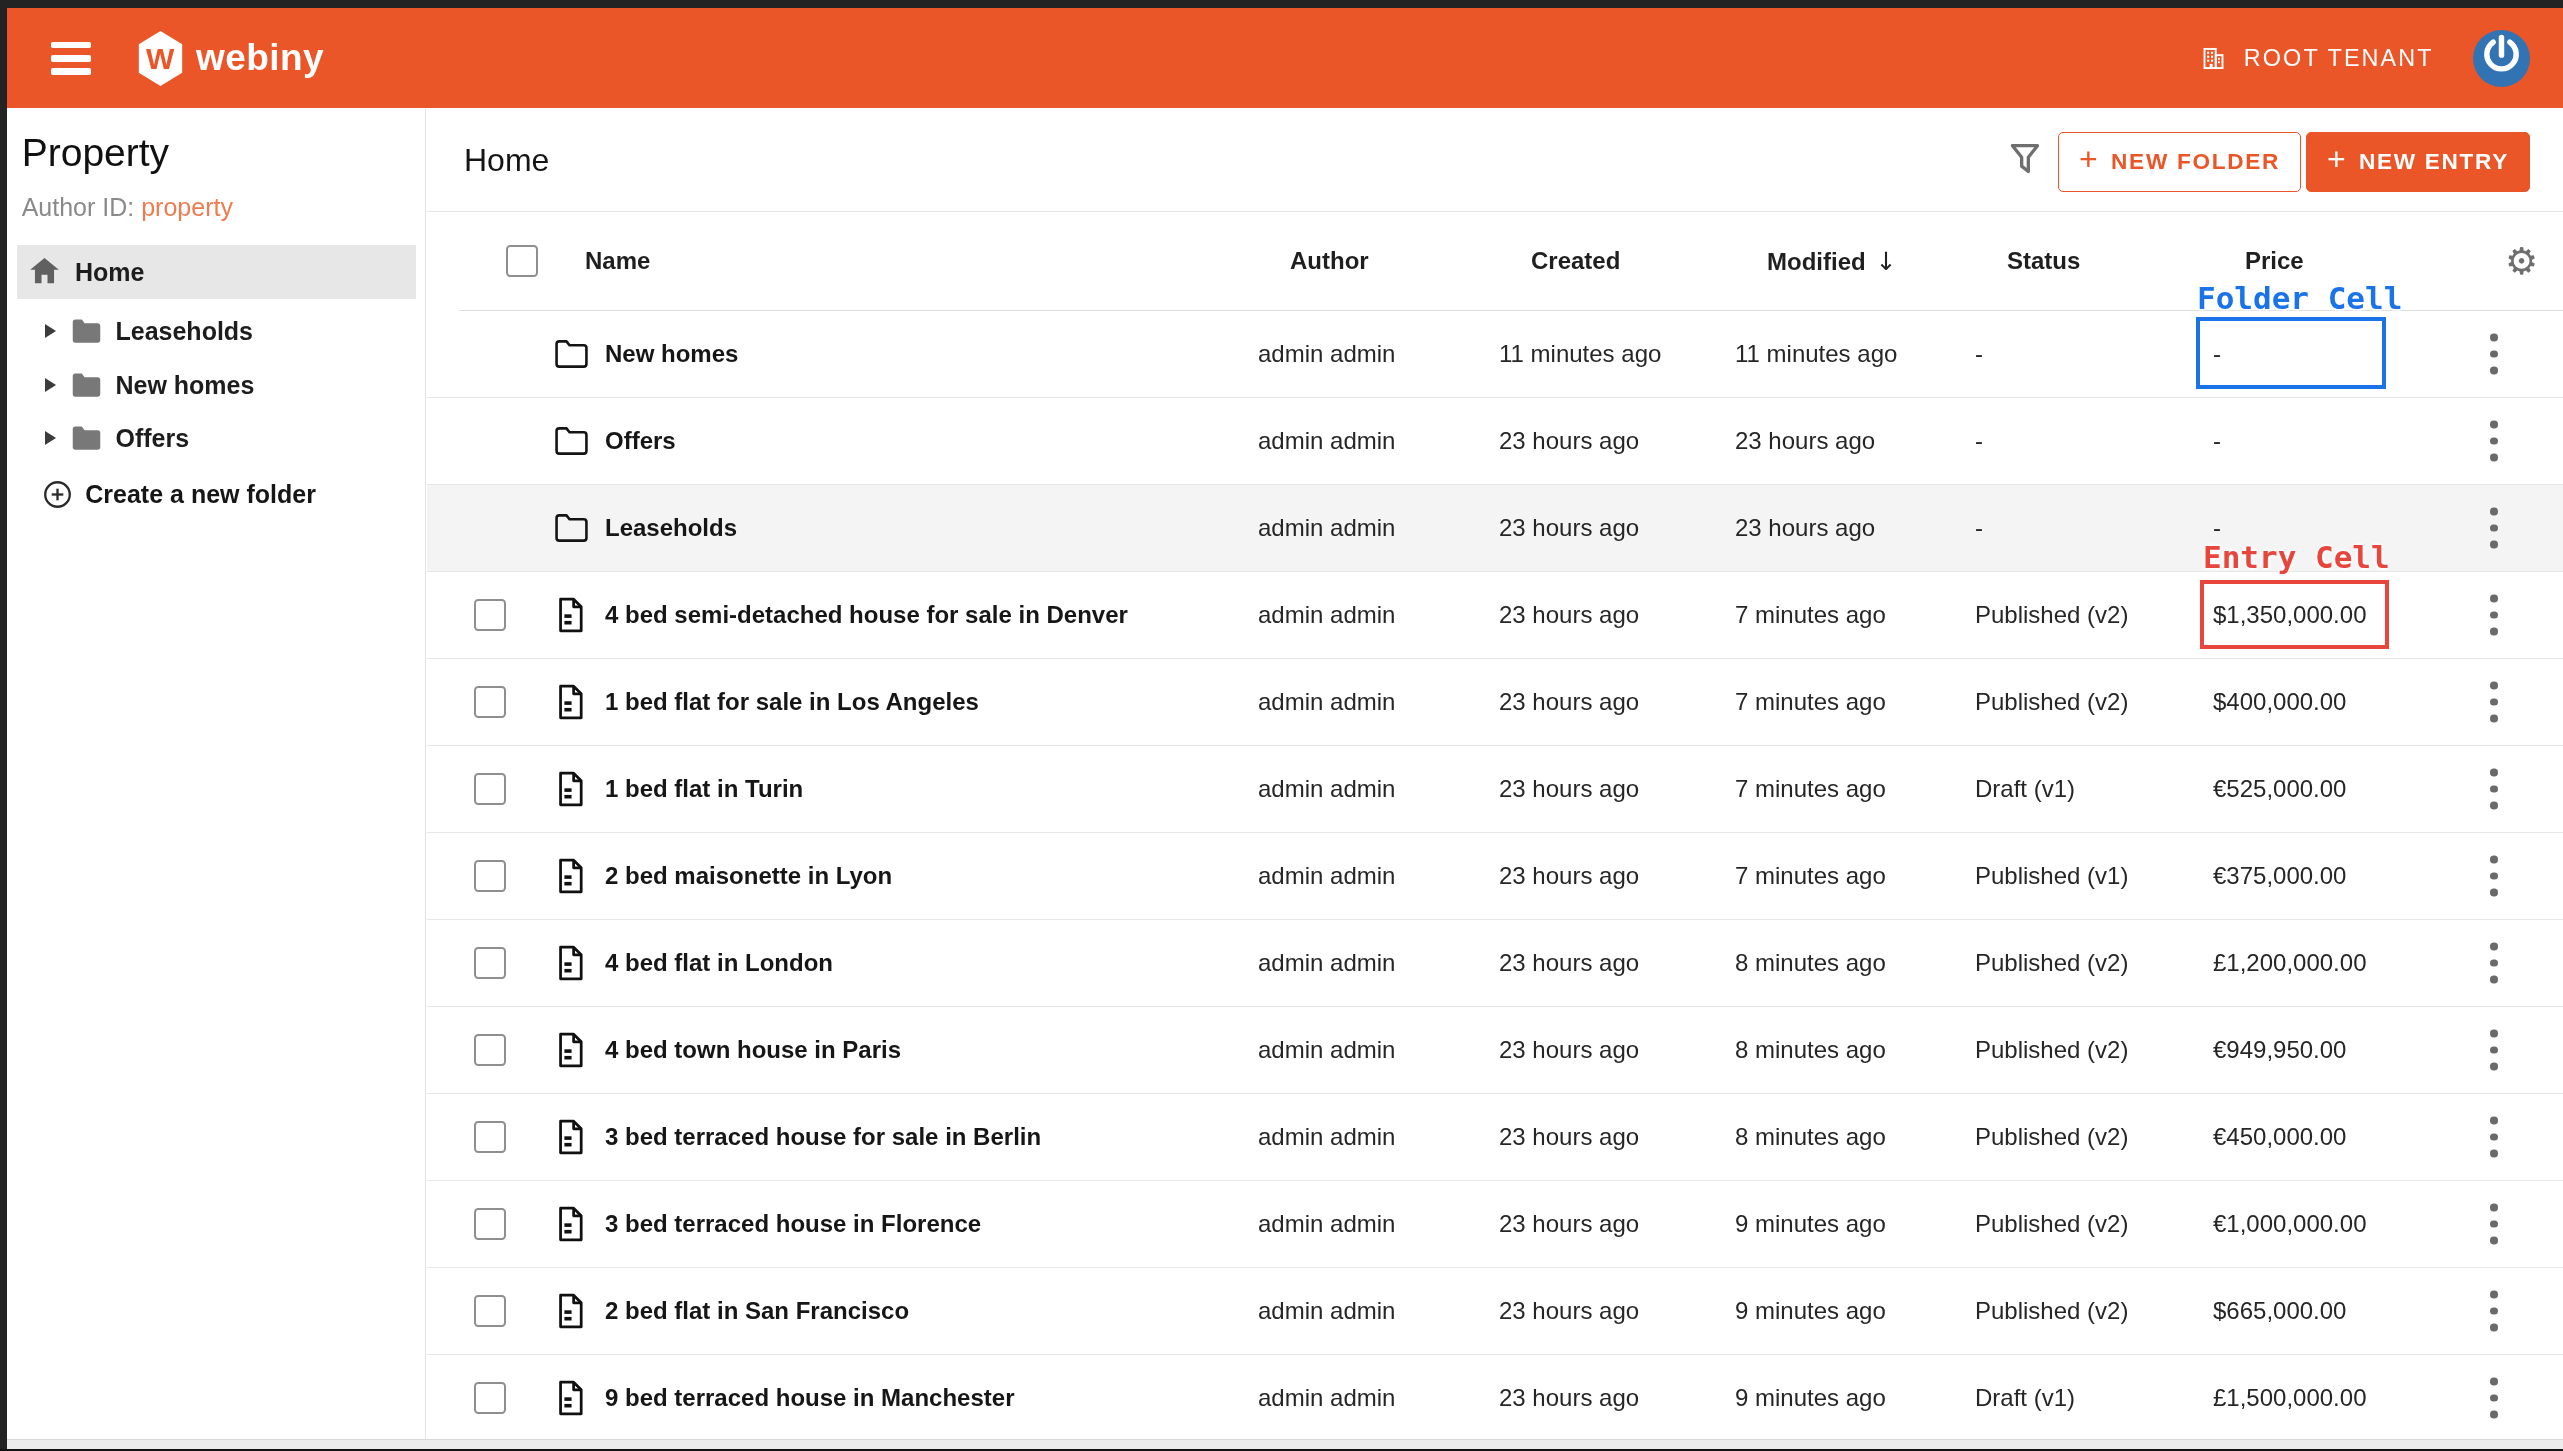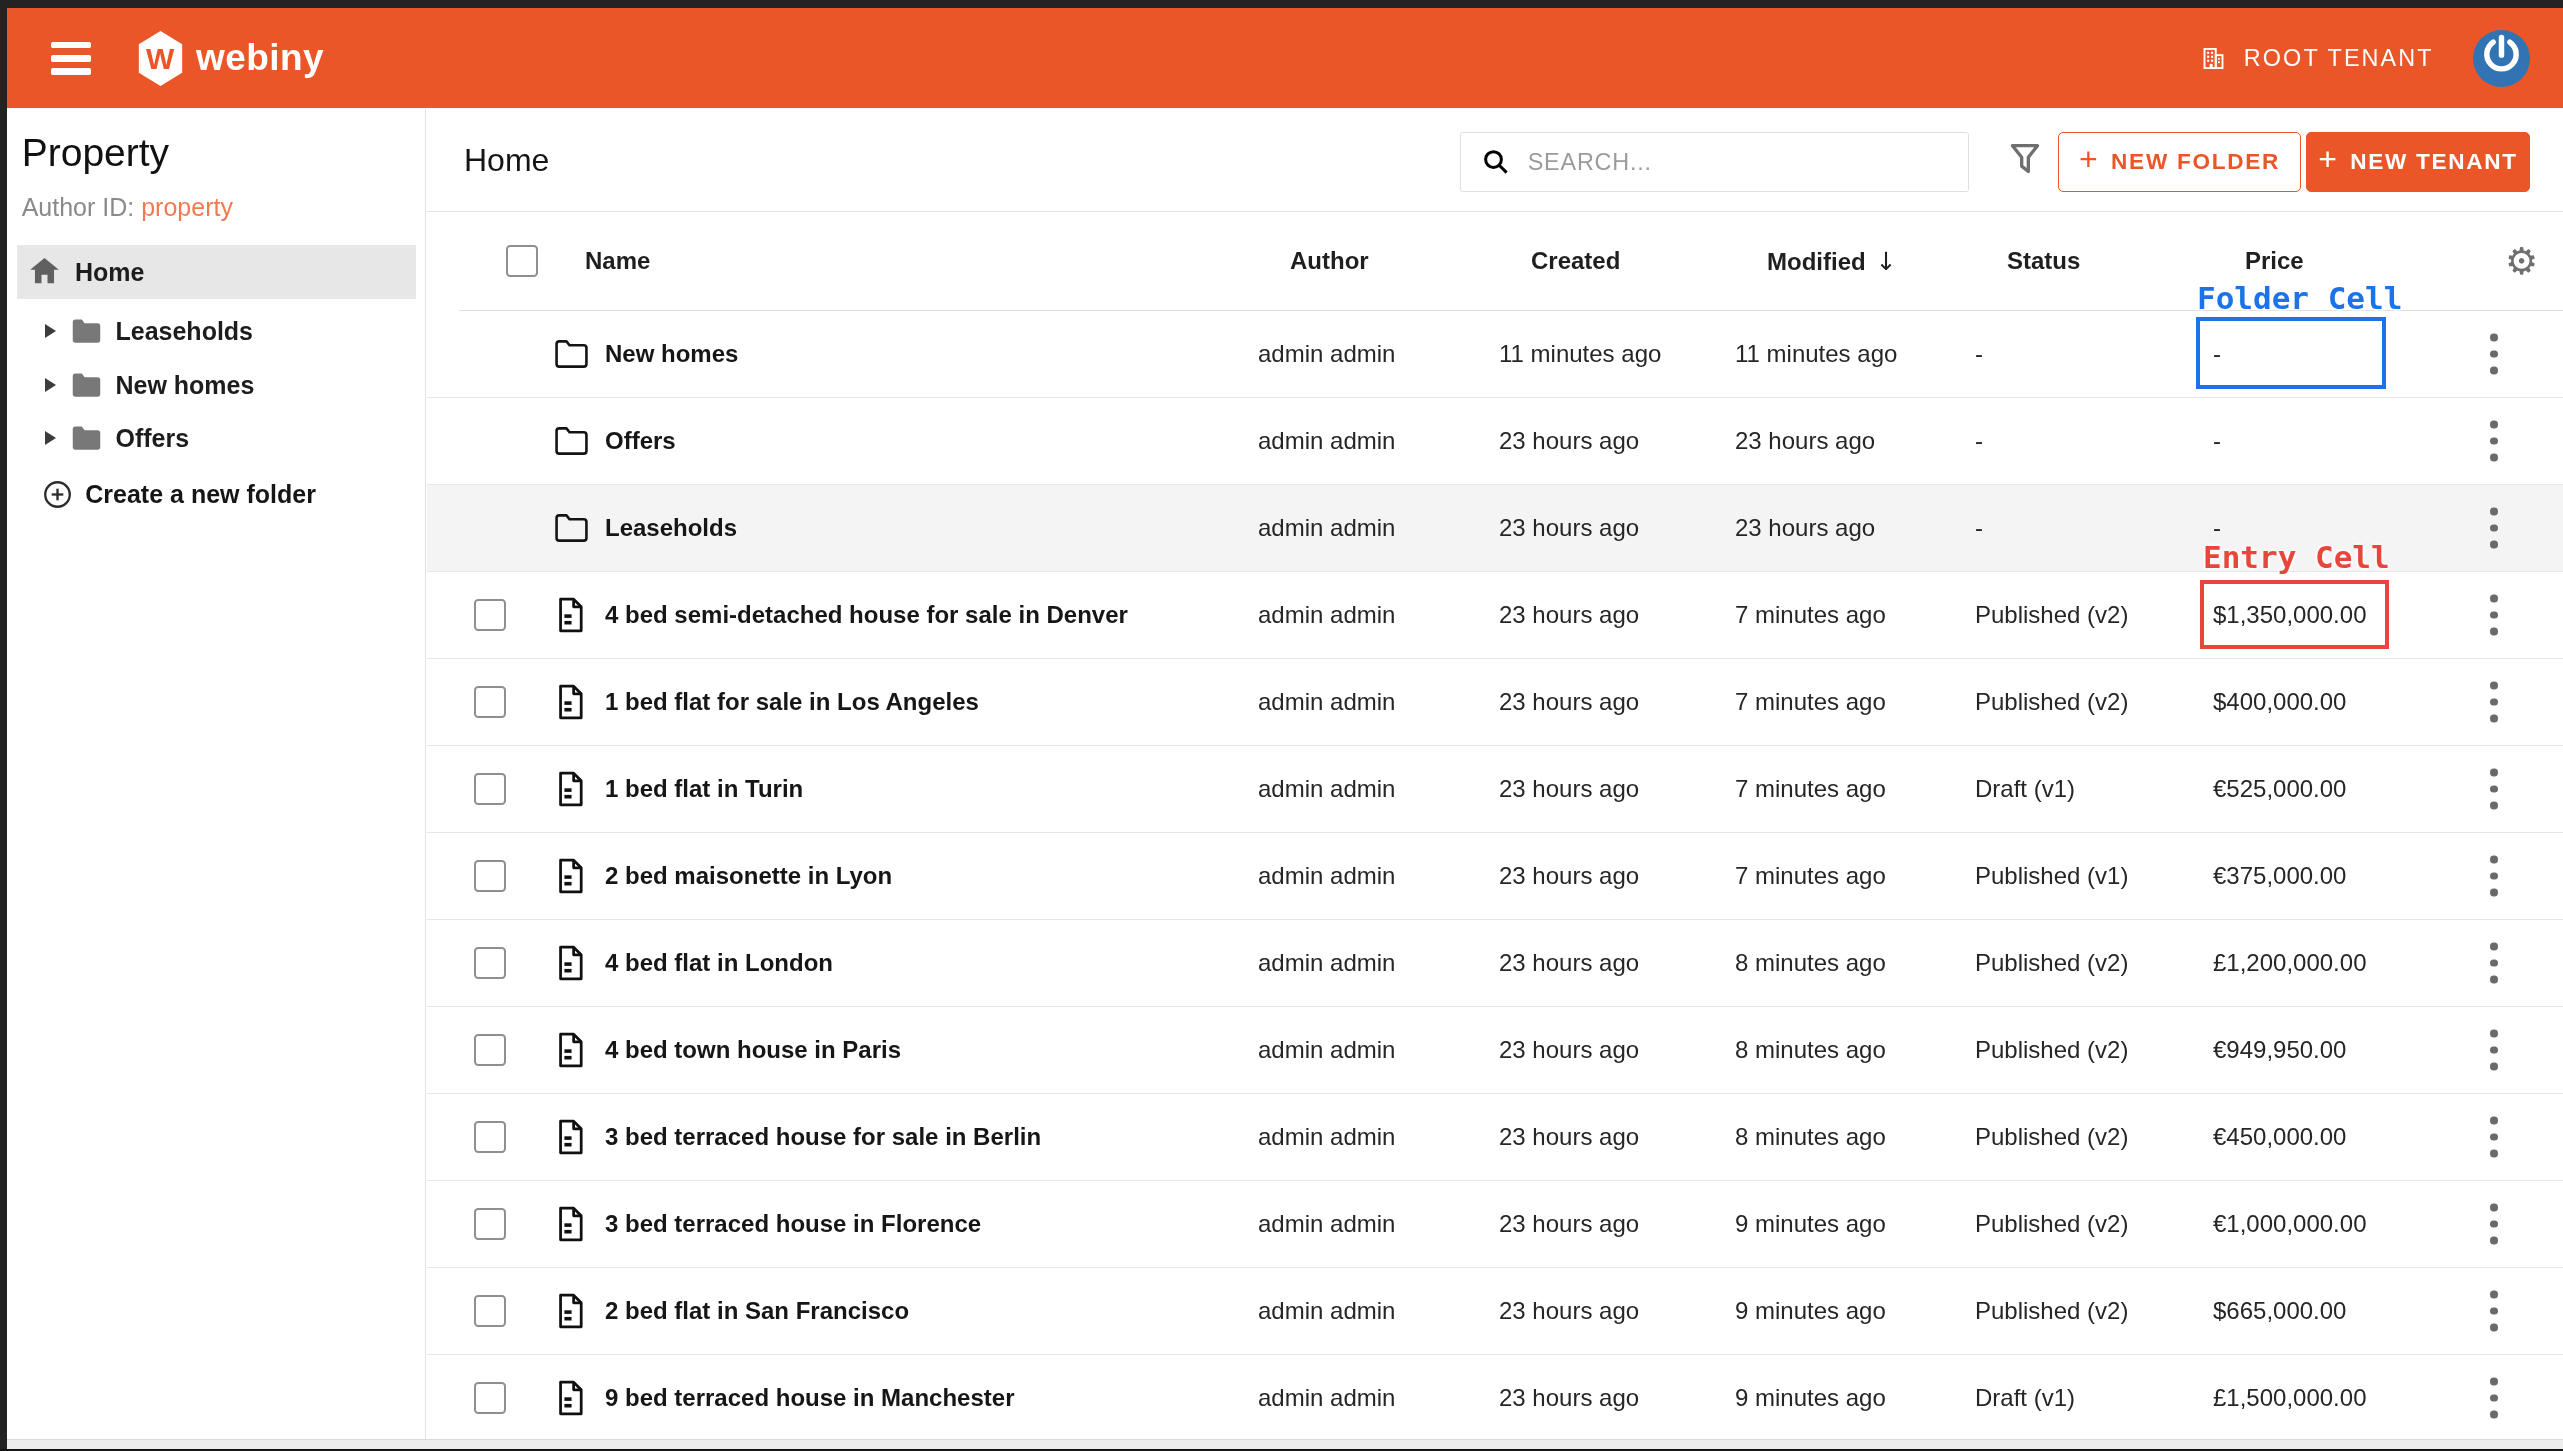--- a/index.html
+++ b/index.html
@@ -196,39 +196,32 @@
           <line x1="7.5" y1="12" x2="16.5" y2="12"></line>
       </svg>
     </span>
     <span class="lbl">Create a new folder</span>
   </div>
 </aside>
 
 <main class="abs" id="main">
   <div class="abs" id="page-header">
     <h1 class="abs" id="page-title">Home</h1>
-    <div class="abs" id="search-box">
-      <svg width="30" height="30" viewBox="0 0 24 24" fill="none" stroke="#000" stroke-width="2.4">
-        <circle cx="10" cy="10" r="6.3"></circle>
-          <line x1="14.8" y1="14.8" x2="20.5" y2="20.5"></line>
-      </svg>
-      <input id="search-input" type="text" placeholder="SEARCH..." style="">
-    </div>
     <span class="abs" id="filter-btn">
       <svg width="40" height="40" viewBox="0 0 24 24" fill="none" stroke="#6f6f6f" stroke-width="2">
         <path d="M4.5 4 H19.5 L14 11 V19.5 L10 16.3 V11 Z" stroke-linejoin="round"></path>
       </svg>
     </span>
     <button class="btn abs" id="btn-new-folder">
       <span class="plus">+</span>
       <span>NEW FOLDER</span>
     </button>
     <button class="btn abs" id="btn-new-entry">
       <span class="plus">+</span>
-      <span>NEW TENANT</span>
+      <span>NEW ENTRY</span>
     </button>
   </div>
 
   <div id="thead">
     <div class="cell c-check">
         <div class="checkbox"></div>
       </div>
     <span class="cell h-name hcell">Name</span>
     <span class="cell c-author hcell">Author</span>
     <span class="cell c-created hcell">Created</span>

